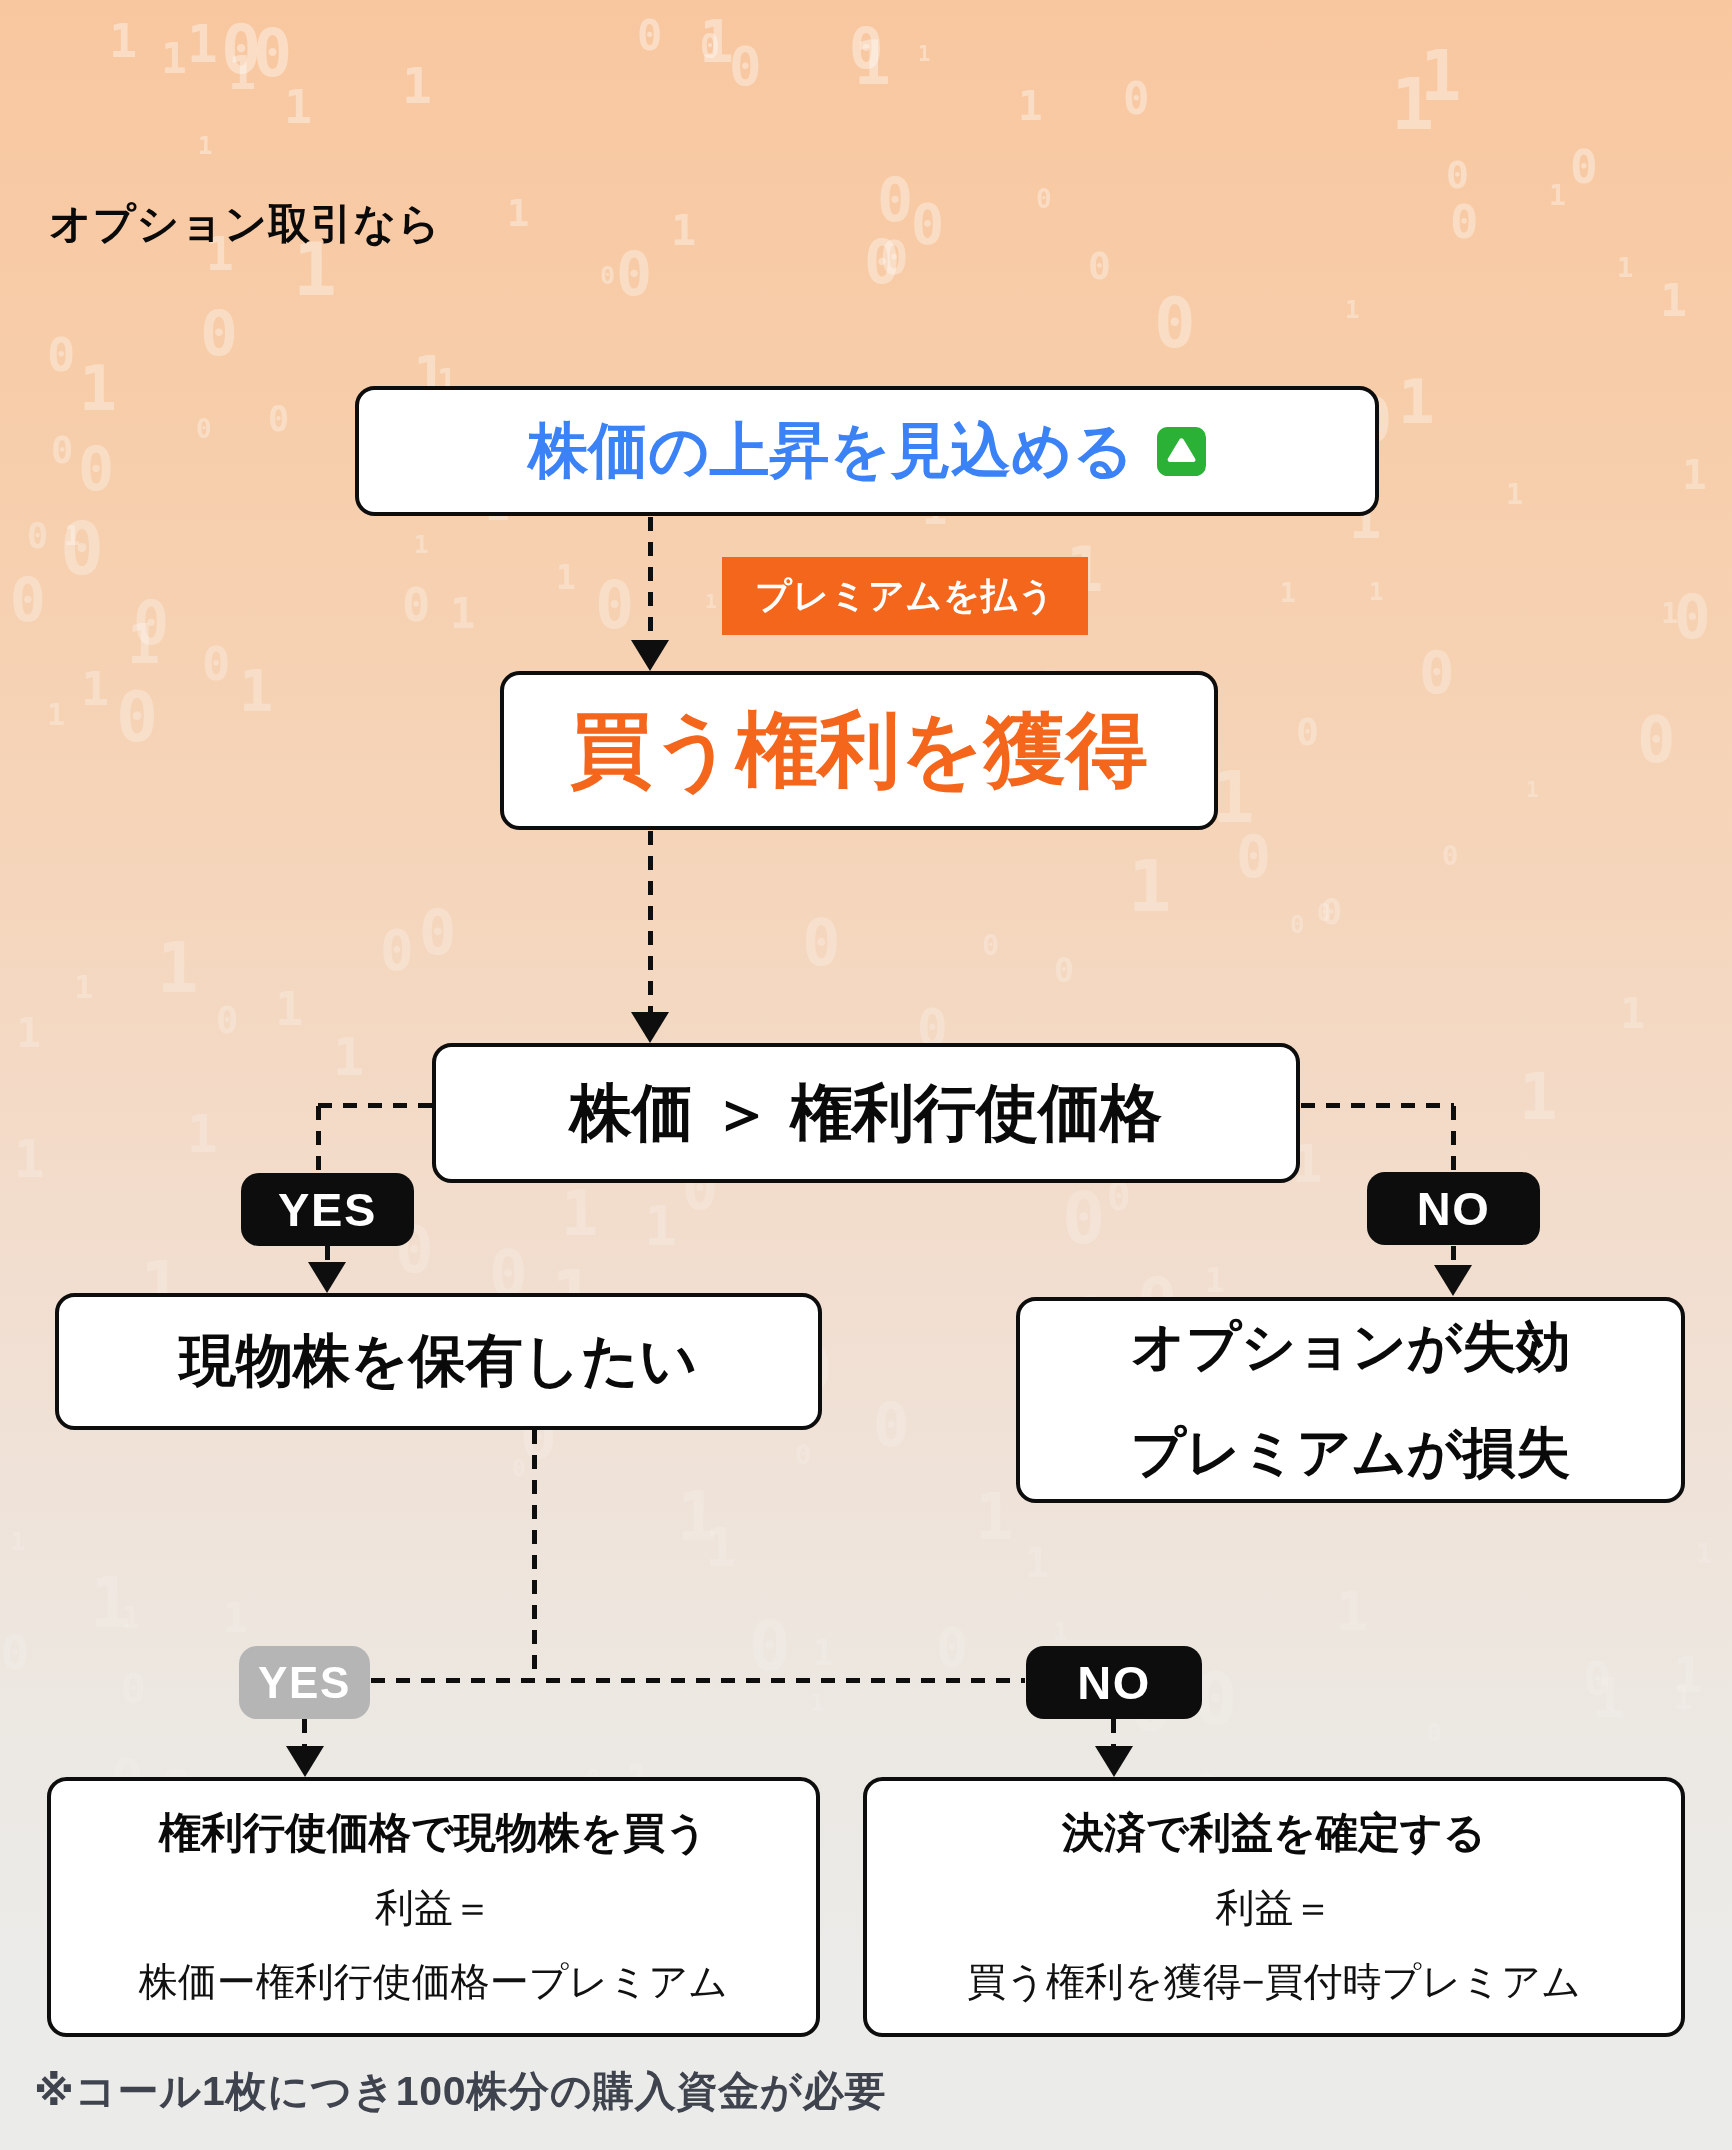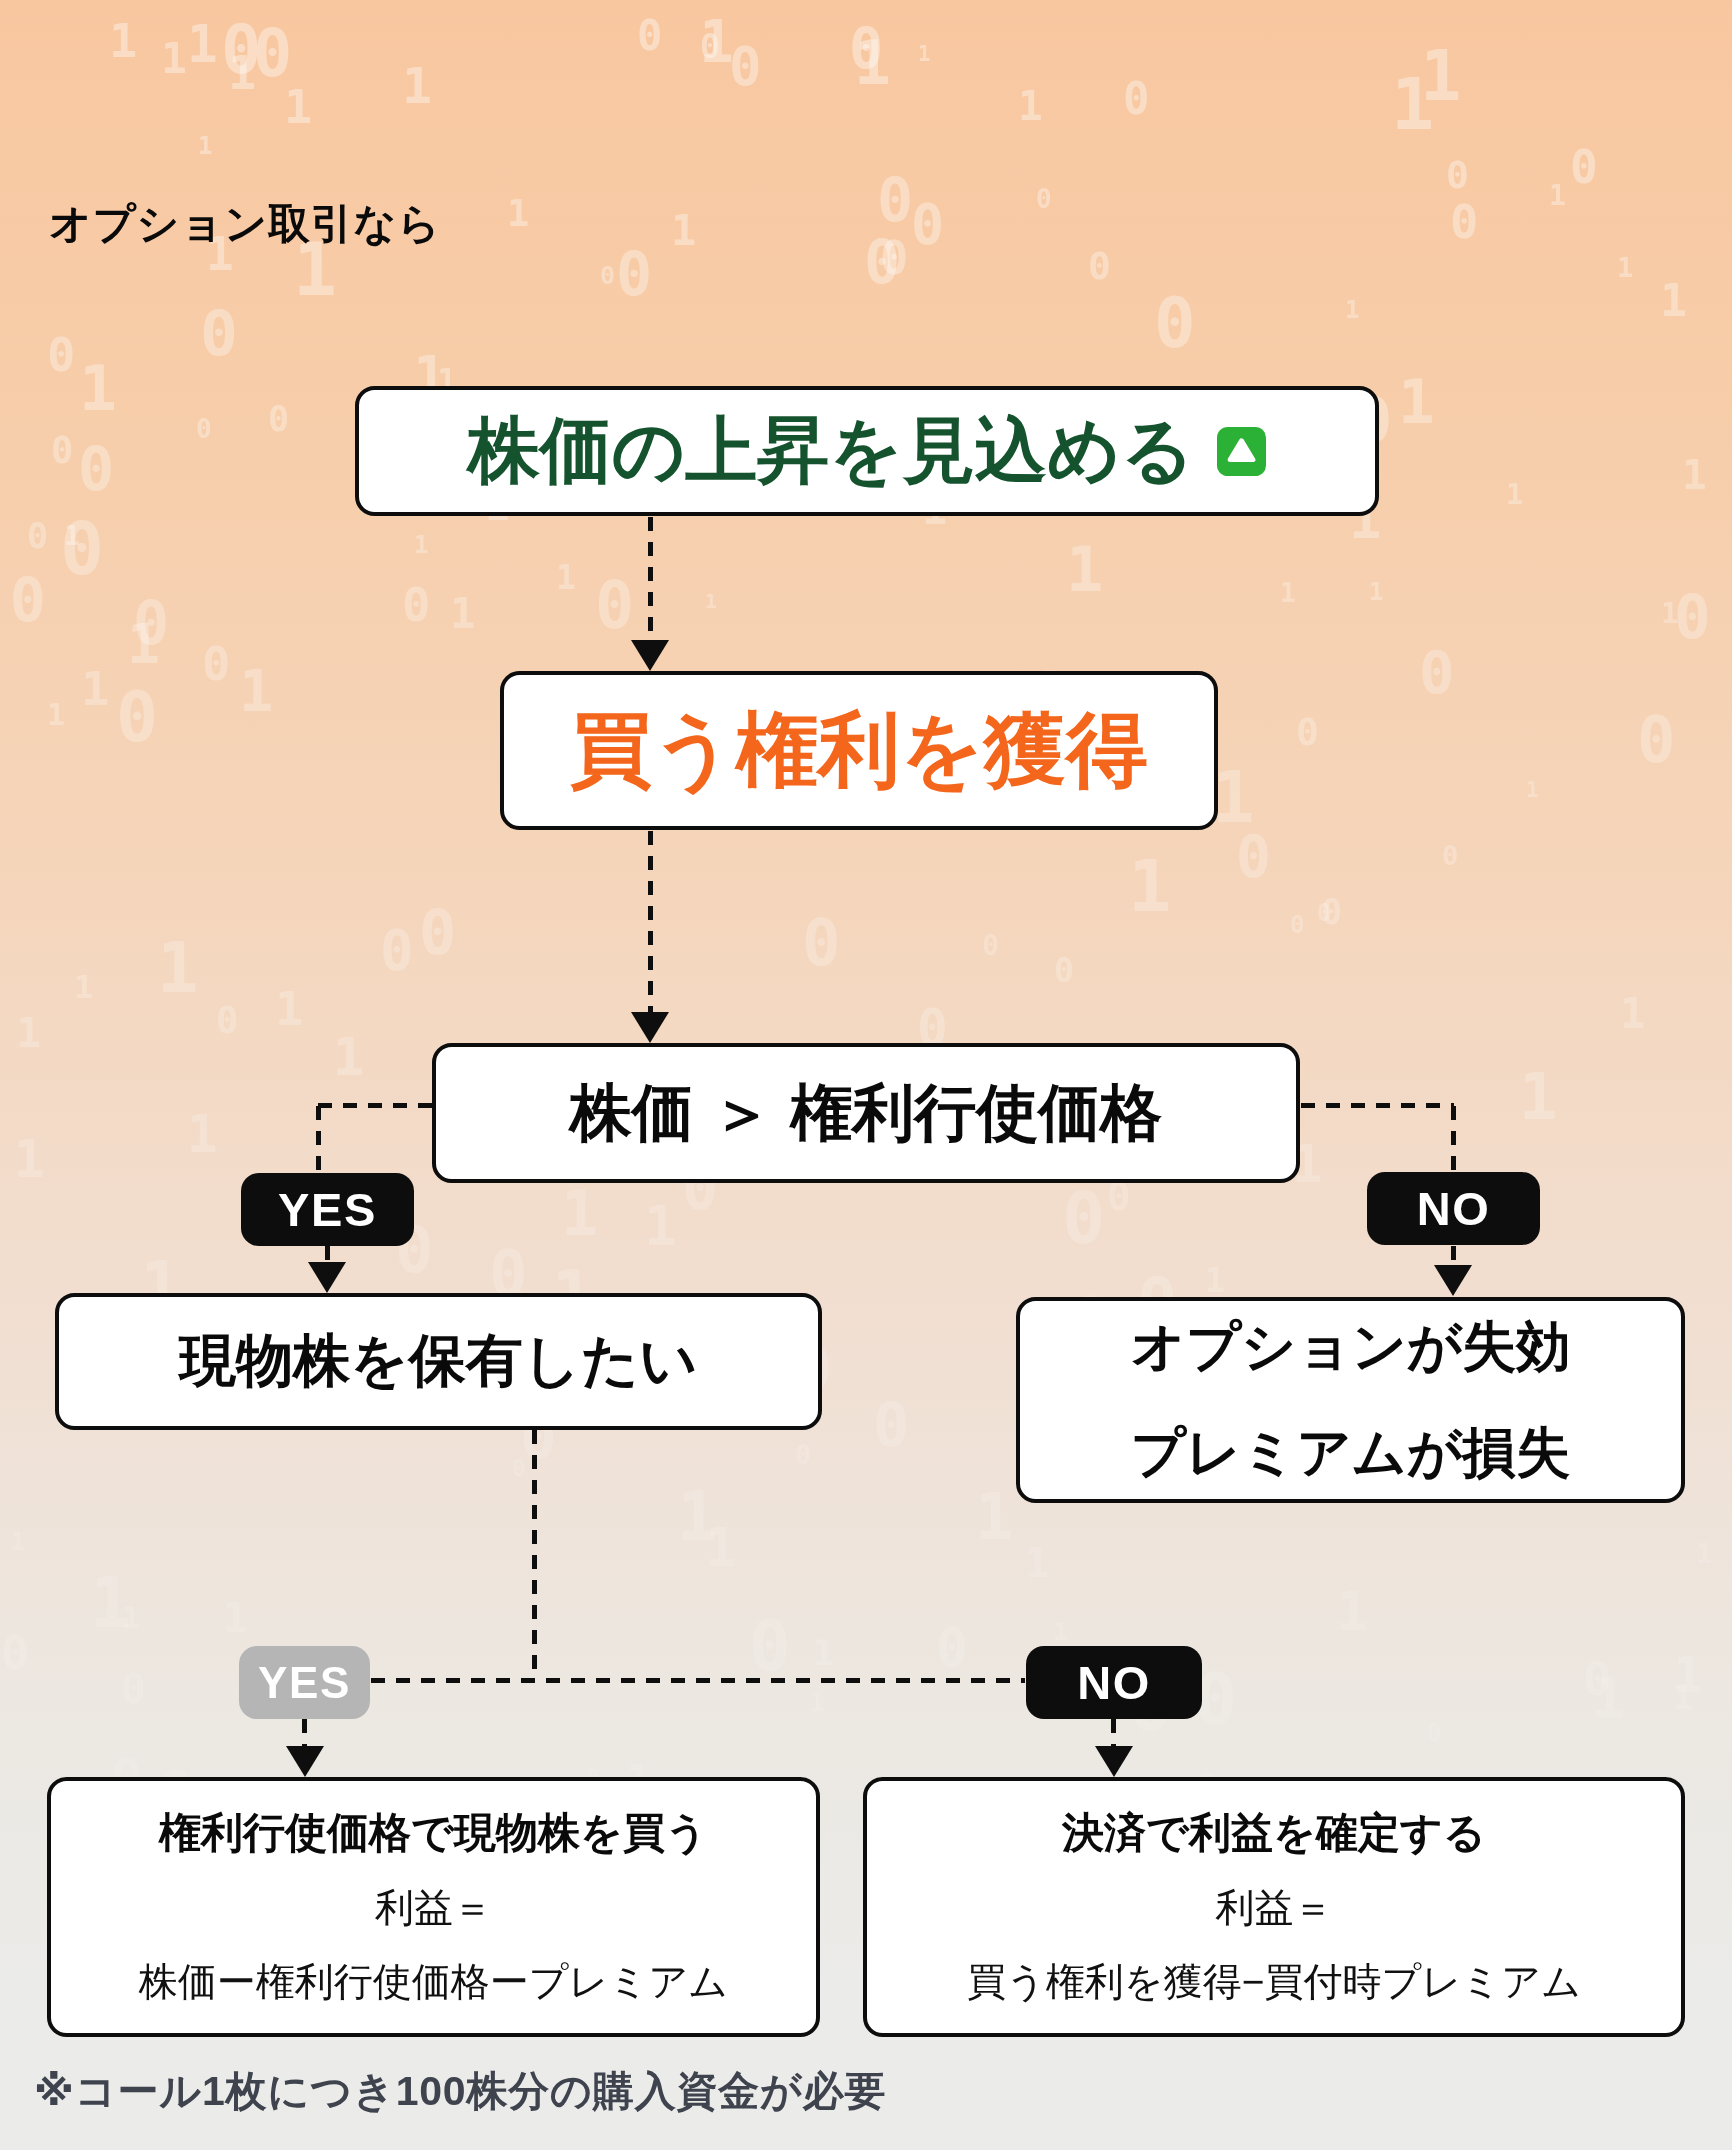--- a/index.html
+++ b/index.html
@@ -19,21 +19,21 @@
   .subtitle-row{position:absolute;left:49px;top:196px;display:flex;align-items:center;gap:29px;}
   .page-subtitle{font-size:42px;font-weight:800;color:#0a0a0a;letter-spacing:0.8px;}
   .brand-logo{display:flex;align-items:center;gap:8.2px;}
   .brand-wordmark{font-size:49px;font-weight:800;color:#1d2230;letter-spacing:0px;}
   .fbox{
     position:absolute;background:#ffffff;border:4.9px solid #0d0d0d;border-radius:19.6px;
     display:flex;flex-direction:column;align-items:center;justify-content:center;
     box-sizing:border-box;text-align:center;
   }
   .box-expect{left:355px;top:386px;width:1024px;height:130px;flex-direction:row;gap:23px;}
-  .box-expect .txt{font-size:72px;font-weight:900;color:#14532d;}
+  .box-expect .txt{font-size:60px;font-weight:900;color:#3b82f6;}
   .box-buycall{left:500px;top:671px;width:718px;height:159px;}
   .box-buycall .txt{font-size:82px;font-weight:900;color:#F3661B;}
   .box-condition{left:432px;top:1043px;width:868px;height:140px;}
   .box-condition .txt{font-size:62px;font-weight:900;color:#0a0a0a;}
   .box-hold{left:55px;top:1293px;width:767px;height:137px;}
   .box-hold .txt{font-size:57px;font-weight:900;color:#0a0a0a;}
   .box-expire{left:1016px;top:1297px;width:669px;height:206px;gap:33px;}
   .box-expire .txt{font-size:54px;font-weight:900;color:#0a0a0a;}
   .box-exercise{left:47px;top:1777px;width:773px;height:260px;gap:19.6px;padding:8.2px 16.3px;}
   .box-settle{left:863px;top:1777px;width:822px;height:260px;gap:19.6px;padding:8.2px 16.3px;}
@@ -268,20 +268,21 @@
   <div class="fbox box-expect">
     <span class="txt">株価の上昇を見込める</span>
     <svg class="up-icon" width="49" height="49" viewBox="0 0 60 60">
       <rect width="60" height="60" rx="13" fill="#2CB137"></rect>
       <path d="M30 17 L44 40 H16 Z" fill="#ffffff" stroke="#ffffff" stroke-width="6" stroke-linejoin="round"></path>
     </svg>
   </div>
 
   <div class="vdash" style="left:648px;top:517px;height:124px;"></div>
   <div class="arrowhead" style="left:631px;top:640px;"></div>
+  <div class="flabel label-pay">プレミアムを払う</div>
 
   <div class="fbox box-buycall">
     <span class="txt">買う権利を獲得</span>
   </div>
 
   <div class="vdash" style="left:648px;top:831px;height:181px;"></div>
   <div class="arrowhead" style="left:631px;top:1012px;"></div>
 
   <div class="fbox box-condition">
     <span class="txt">株価 ＞ 権利行使価格</span>

